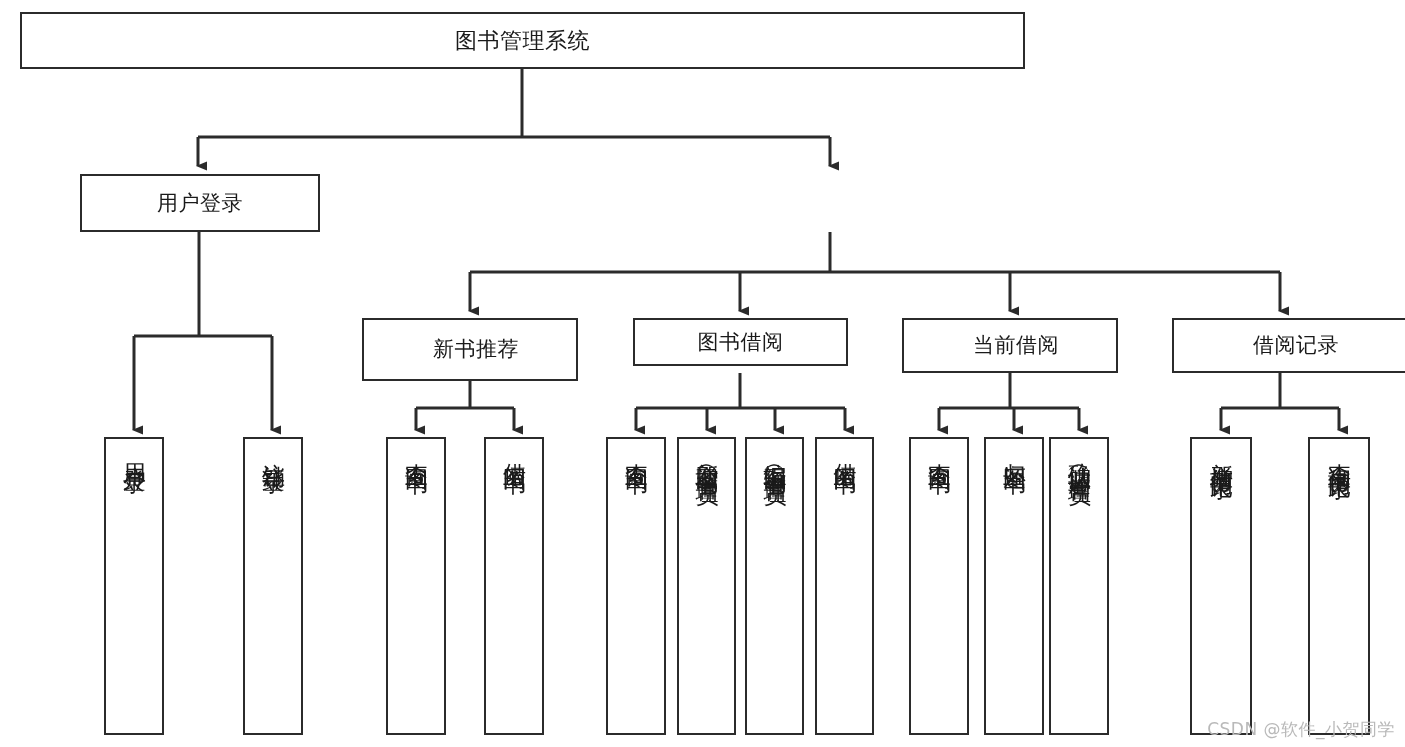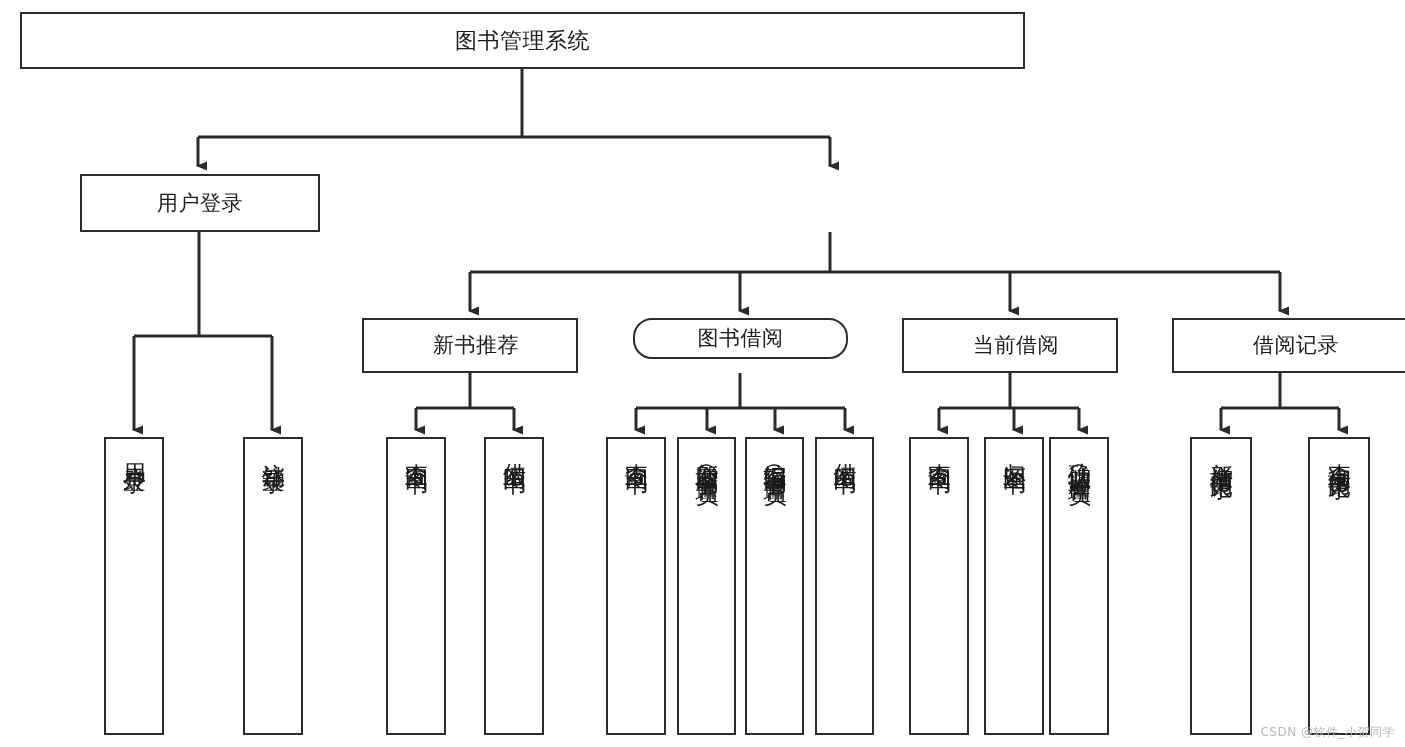--- a/index.html
+++ b/index.html
@@ -58,21 +58,21 @@
     writing-mode: vertical-rl;
     text-orientation: upright;
     font-size: 23px;
     line-height: 1.12;
     letter-spacing: 3px;
   }
   #watermark {
     position: absolute;
     right: 10px;
     bottom: 6px;
-    font-size: 12px;
+    font-size: 17px;
     color: #b9b9b9;
     letter-spacing: 0.5px;
     white-space: nowrap;
   }
 </style>
 </head>
 <body>
 
 <div id="canvas">
 
@@ -127,24 +127,24 @@
   </svg>
 
   <div class="node h root" style="left:20px; top:12px; width:1005px; height:57px;">
     <span class="lbl">图书管理系统</span>
   </div>
 
   <div class="node h" style="left:80px; top:174px; width:240px; height:58px;">
     <span class="lbl">用户登录</span>
   </div>
 
-  <div class="node h" style="left:362px; top:318px; width:216px; height:55px;padding-left:12px;">
+  <div class="node h" style="left:362px; top:318px; width:216px; height:63px;padding-left:12px;">
     <span class="lbl">新书推荐</span>
   </div>
-  <div class="node h" style="left:633px; top:318px; width:215px; height:41px;border-radius:19px;">
+  <div class="node h" style="left:633px; top:318px; width:215px; height:48px;">
     <span class="lbl">图书借阅</span>
   </div>
   <div class="node h" style="left:902px; top:318px; width:216px; height:55px;padding-left:12px;">
     <span class="lbl">当前借阅</span>
   </div>
   <div class="node h" style="left:1172px; top:318px; width:248px; height:55px;">
     <span class="lbl">借阅记录</span>
   </div>
 
   <div class="node v" style="left:104px; top:437px; width:60px; height:298px;">

